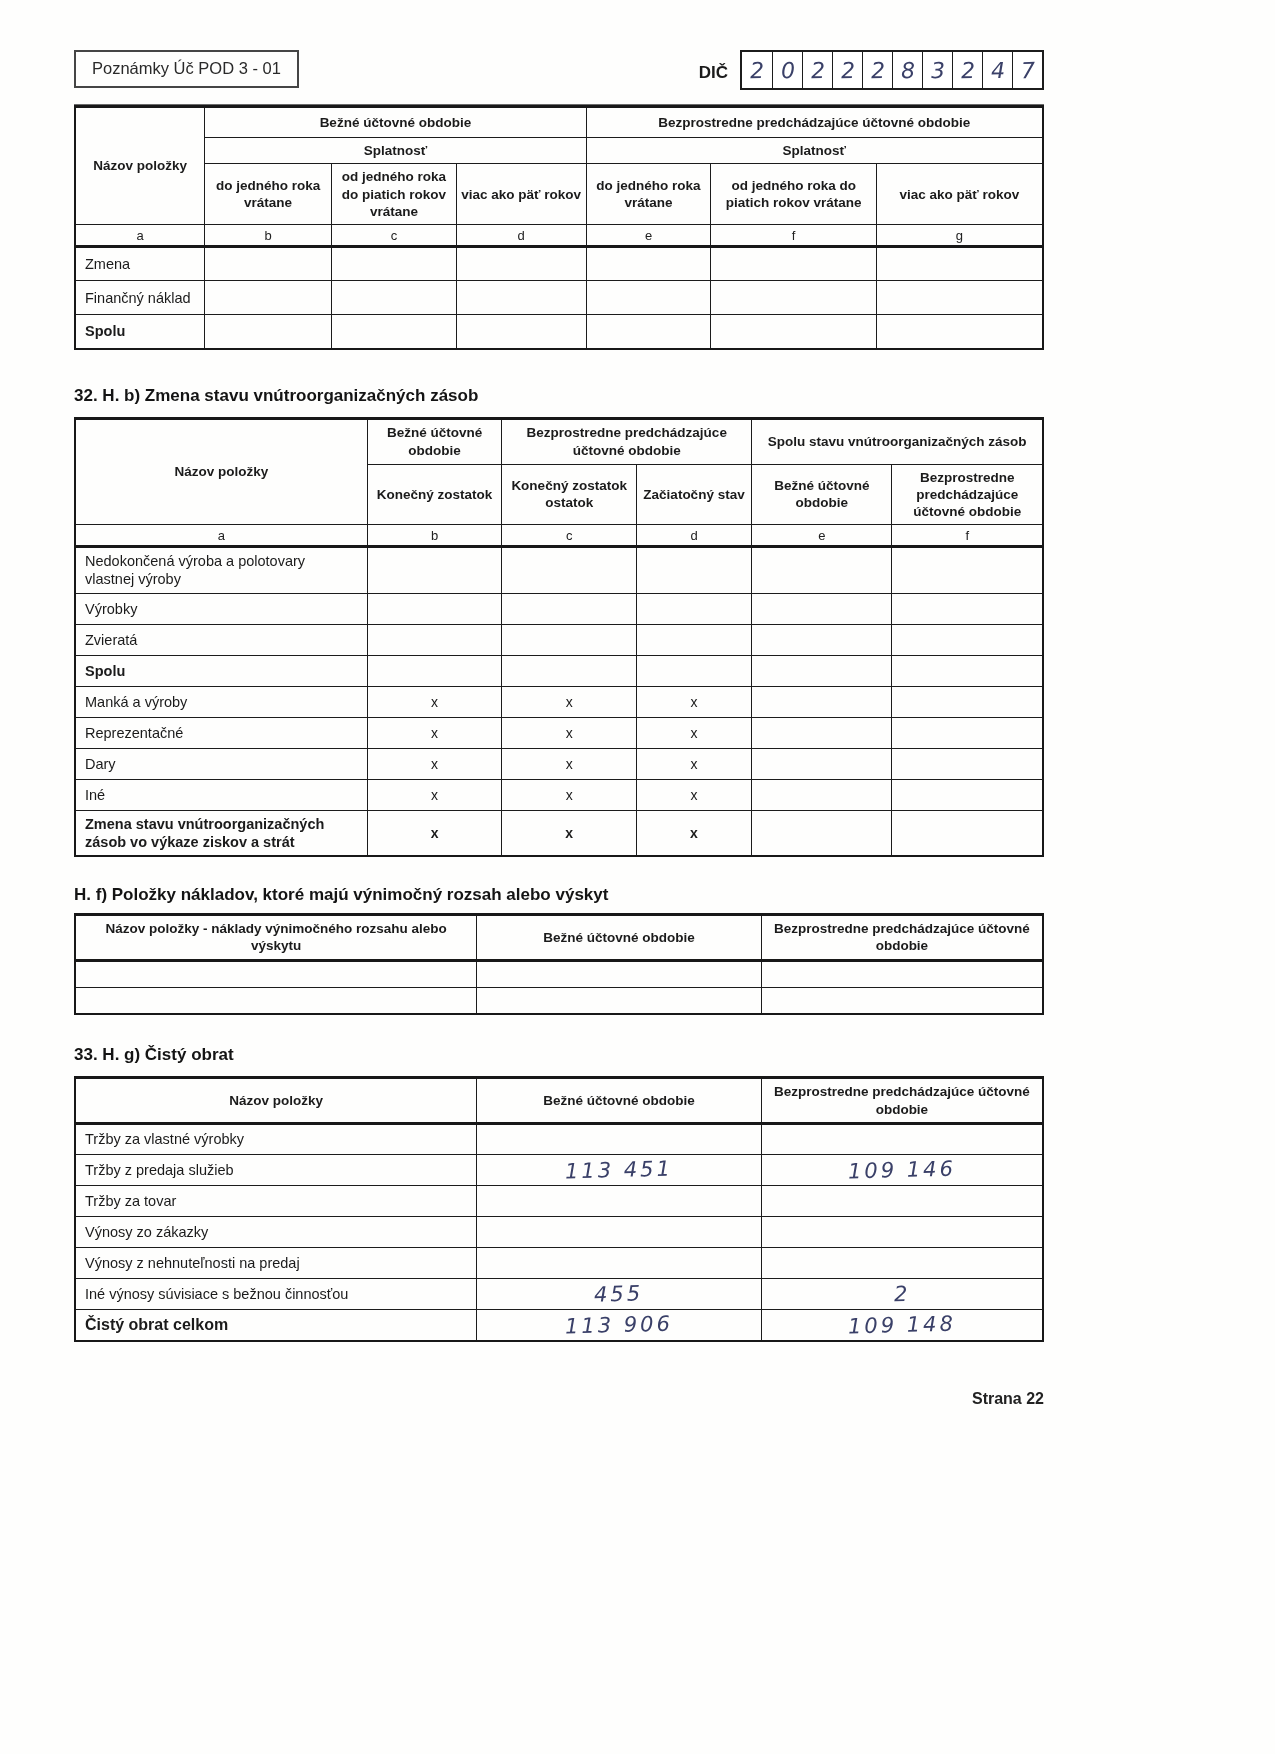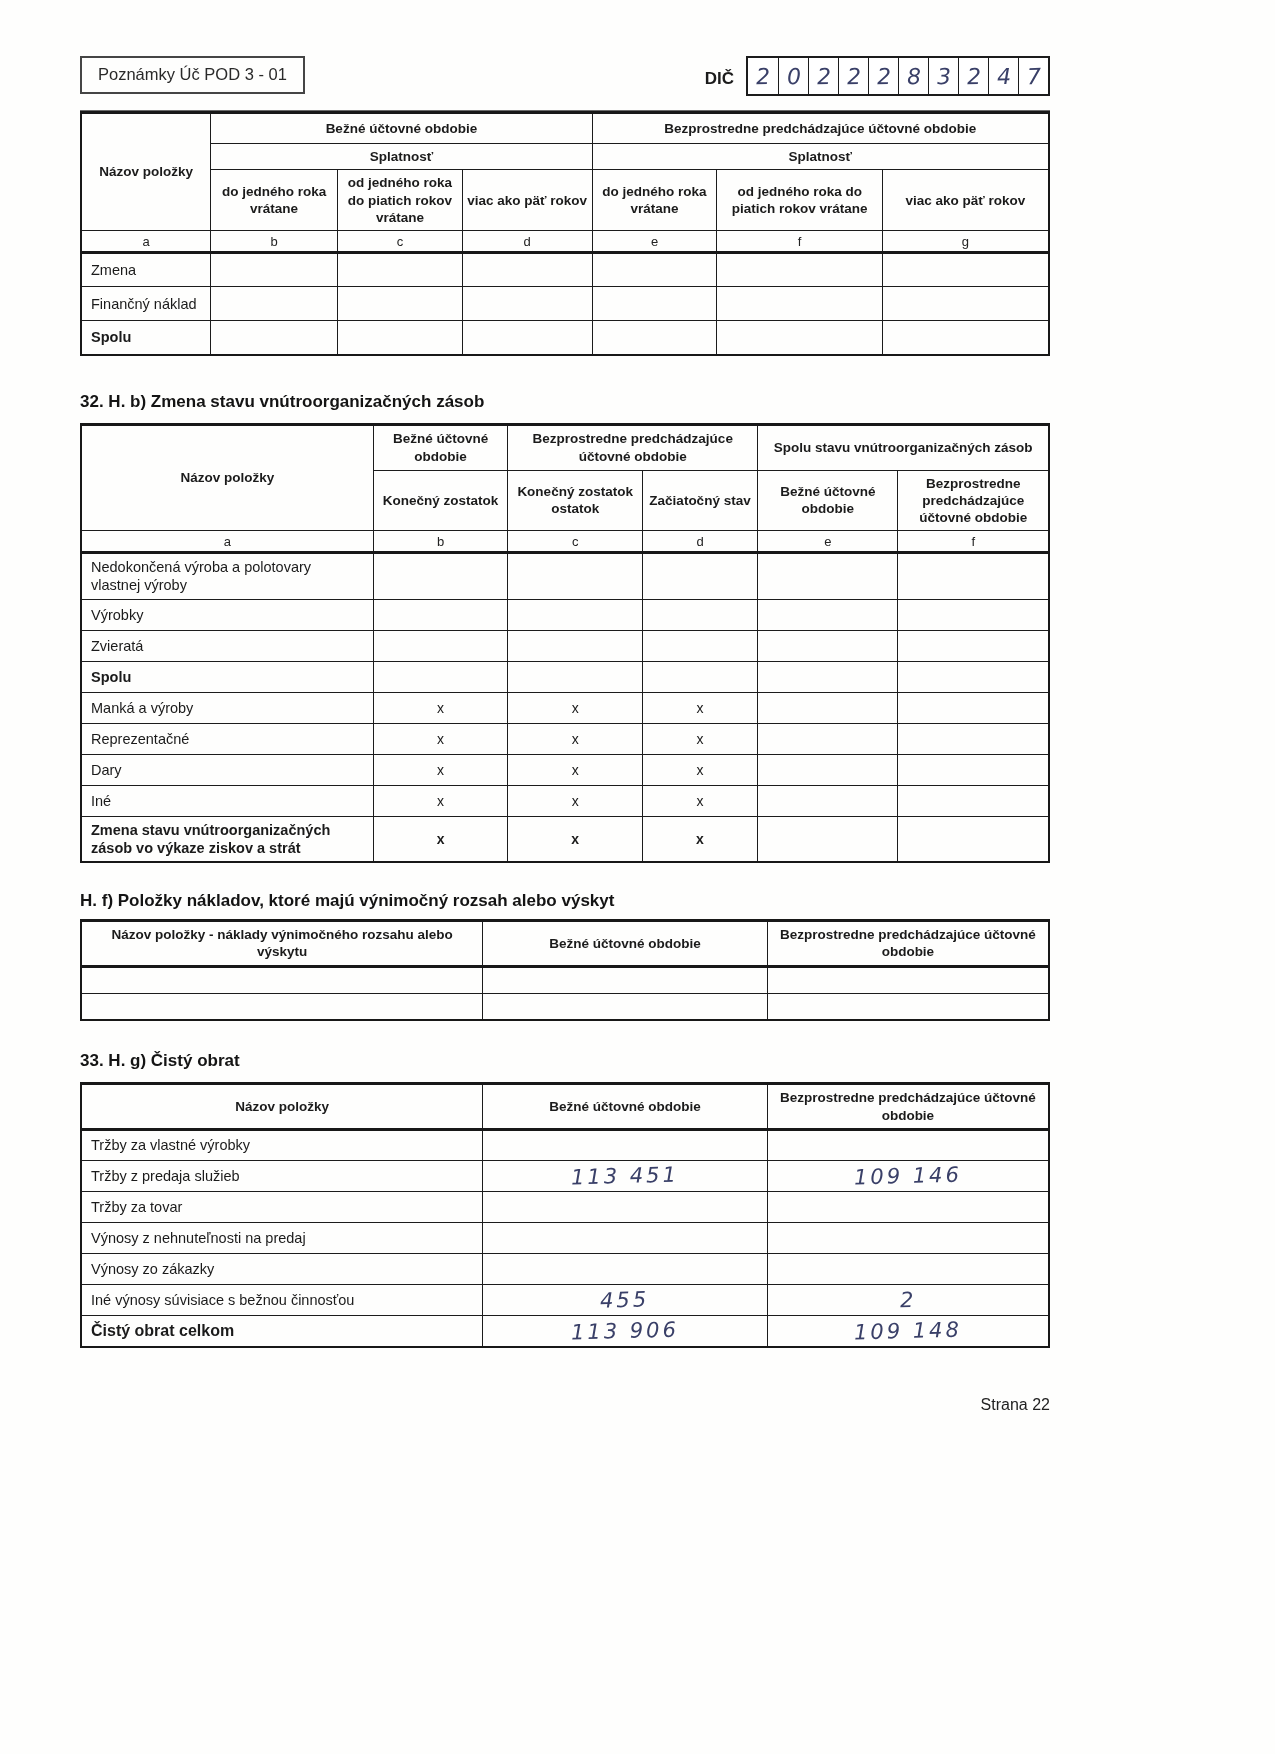--- a/index.html
+++ b/index.html
@@ -1,21 +1,21 @@
 <!DOCTYPE html>
 <html><head>
 <meta charset="utf-8">
 <style>
   * { box-sizing: border-box; }
   html, body { margin: 0; padding: 0; background: #ffffff; }
   .page {
     width: 1275px; height: 1754px; background: #fefefd; position: relative;
     font-family: "Liberation Sans", "DejaVu Sans", sans-serif; color: #1b1b1b;
   }
-  .inner { position: absolute; left: 80px; top: 50px; width: 970px; margin-top: 6px; }
+  .inner { position: absolute; left: 74px; top: 50px; width: 970px; }
 
   
   .hdr { display: flex; justify-content: space-between; align-items: flex-start;
          padding-bottom: 14px; border-bottom: 1px solid #6b6b6b; }
   .title-box { border: 2px solid #454545; padding: 7px 16px 8px; font-size: 16.5px; color: #2a2a2a; }
   .dic-block { display: flex; align-items: center; }
   .dic-label { font-size: 17px; font-weight: bold; margin-right: 12px; margin-top: 6px; }
   .dic-cells { display: flex; border: 2px solid #1c1c1c; background: #fff; }
   .dic-cell { width: 30px; height: 36px; border-left: 1px solid #1c1c1c;
               display: flex; align-items: center; justify-content: center; }
@@ -52,21 +52,21 @@
   .t32 tbody tr td { height: 31px; }
 
   .thf thead th { height: 46px; }
   .thf tbody td { height: 27px; }
 
   .t33 thead th { height: 44px; }
   .t33 tbody td { height: 31px; }
   .t33 tbody tr.b td { height: 24px; font-size: 16px; }
 
   
-  .footer { margin-top: 48px; text-align: right; font-size: 16px; color: #222; }
+  .footer { margin-top: 48px; text-align: right; font-size: 16px; color: #222; font-weight: bold; }
 </style>
 </head>
 <body>
 
 <div class="page">
   <div class="inner">
 
     <div class="hdr">
       <div class="title-box">Poznámky Úč POD 3 - 01</div>
       <div class="dic-block">
@@ -336,26 +336,26 @@
           <td class="lbl">Tržby z predaja služieb</td>
           <td class="val"><span class="hw">113 451</span></td>
           <td class="val"><span class="hw">109 146</span></td>
         </tr>
         <tr>
           <td class="lbl">Tržby za tovar</td>
           <td class="val"></td>
           <td class="val"></td>
         </tr>
         <tr>
+          <td class="lbl">Výnosy zo zákazky</td>
+          <td class="val"></td>
+          <td class="val"></td>
+        </tr>
+        <tr>
           <td class="lbl">Výnosy z nehnuteľnosti na predaj</td>
-          <td class="val"></td>
-          <td class="val"></td>
-        </tr>
-        <tr>
-          <td class="lbl">Výnosy zo zákazky</td>
           <td class="val"></td>
           <td class="val"></td>
         </tr>
         <tr>
           <td class="lbl">Iné výnosy súvisiace s bežnou činnosťou</td>
           <td class="val"><span class="hw">455</span></td>
           <td class="val"><span class="hw">2</span></td>
         </tr>
         <tr class="b">
           <td class="lbl">Čistý obrat celkom</td>

